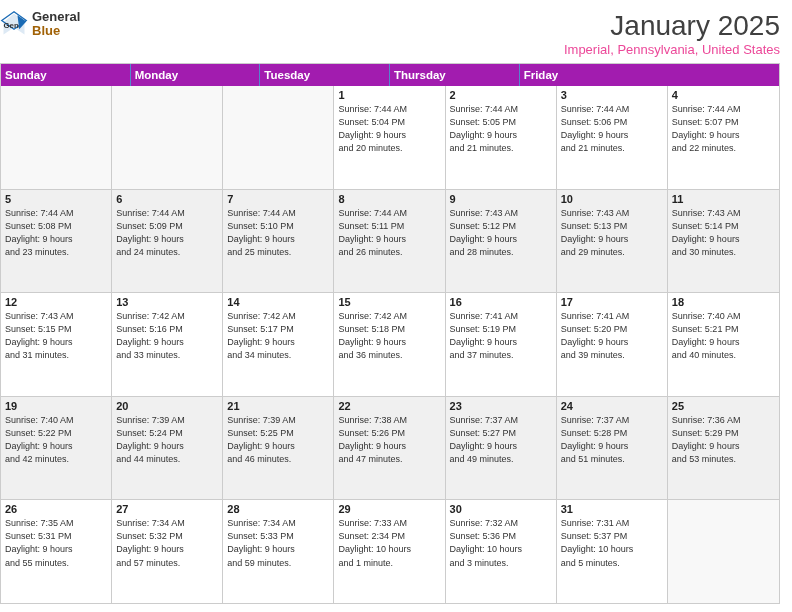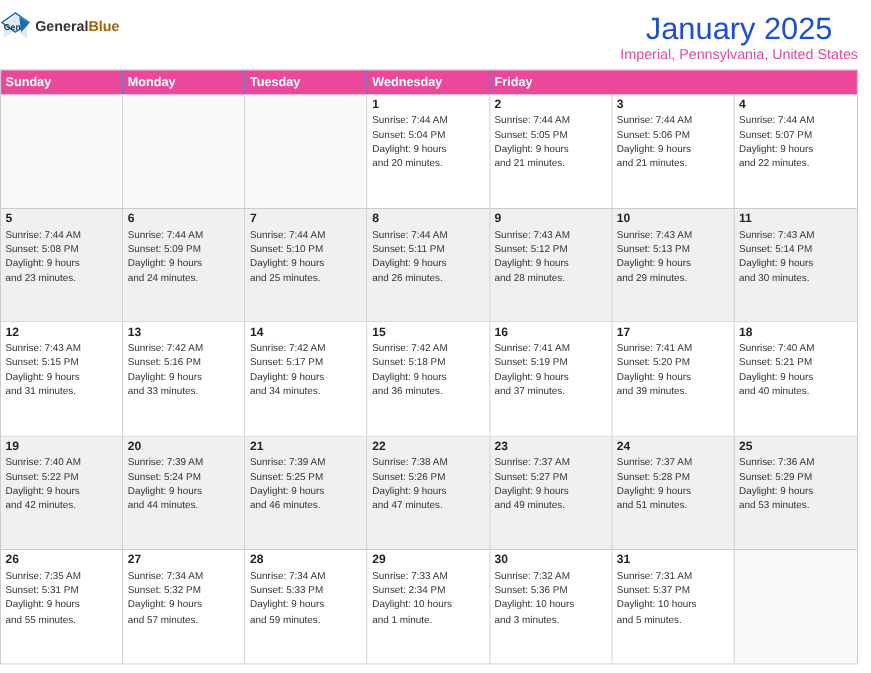--- a/index.html
+++ b/index.html
@@ -23,20 +23,21 @@
       align-items: flex-start;
       margin-bottom: 6px;
     }
     .logo {
       display: flex;
       align-items: center;
       gap: 4px;
     }
     .logo-text {
       display: flex;
+      flex-direction: column;
       line-height: 1.1;
     }
     .logo-general {
       font-size: 13px;
       font-weight: bold;
       color: #333;
     }
     .logo-blue {
       font-size: 13px;
       font-weight: bold;
@@ -45,37 +46,36 @@
     .logo-icon {
       width: 28px;
       height: 28px;
     }
     .header-right {
       text-align: right;
     }
     .month-title {
       font-size: 28px;
       font-weight: normal;
-      color: #1d4ed8;
-      text-align: center;
+      color: #404040;
     }
     .location {
       font-size: 13px;
       color: #ec4899;
     }
     .calendar {
       flex: 1;
       display: flex;
       flex-direction: column;
       border: 1px solid #ccc;
     }
     .cal-header {
       display: grid;
-      grid-template-columns: repeat(7, 1fr);
-      background: #ec4899;
+      grid-template-columns: repeat(6, 1fr);
+      background: #a21caf;
     }
     .cal-header-cell {
       color: #fff;
       font-size: 11.5px;
       font-weight: bold;
       padding: 5px 4px;
       text-align: left;
       border-right: 1px solid #5588cc;
     }
     .cal-header-cell:last-child { border-right: none; }
@@ -137,21 +137,21 @@
       <div class="month-title">January 2025</div>
       <div class="location">Imperial, Pennsylvania, United States</div>
     </div>
   </div>
 
   <div class="calendar">
     <div class="cal-header" id="cal-header">
         <div class="cal-header-cell">Sunday</div>
         <div class="cal-header-cell">Monday</div>
         <div class="cal-header-cell">Tuesday</div>
-        <div class="cal-header-cell">Wednesday</div>
+        <div class="cal-header-cell">Thursday</div>
         <div class="cal-header-cell">Friday</div>
       </div>
     <div class="cal-body" id="cal-body">
         <div class="cal-row">
           <div class="cal-cell empty"></div>
           <div class="cal-cell empty"></div>
           <div class="cal-cell empty"></div>
           <div class="cal-cell">
             <div class="day-number">1</div>
             <div class="cell-info" style="white-space: pre-line;">Sunrise: 7:44 AM

